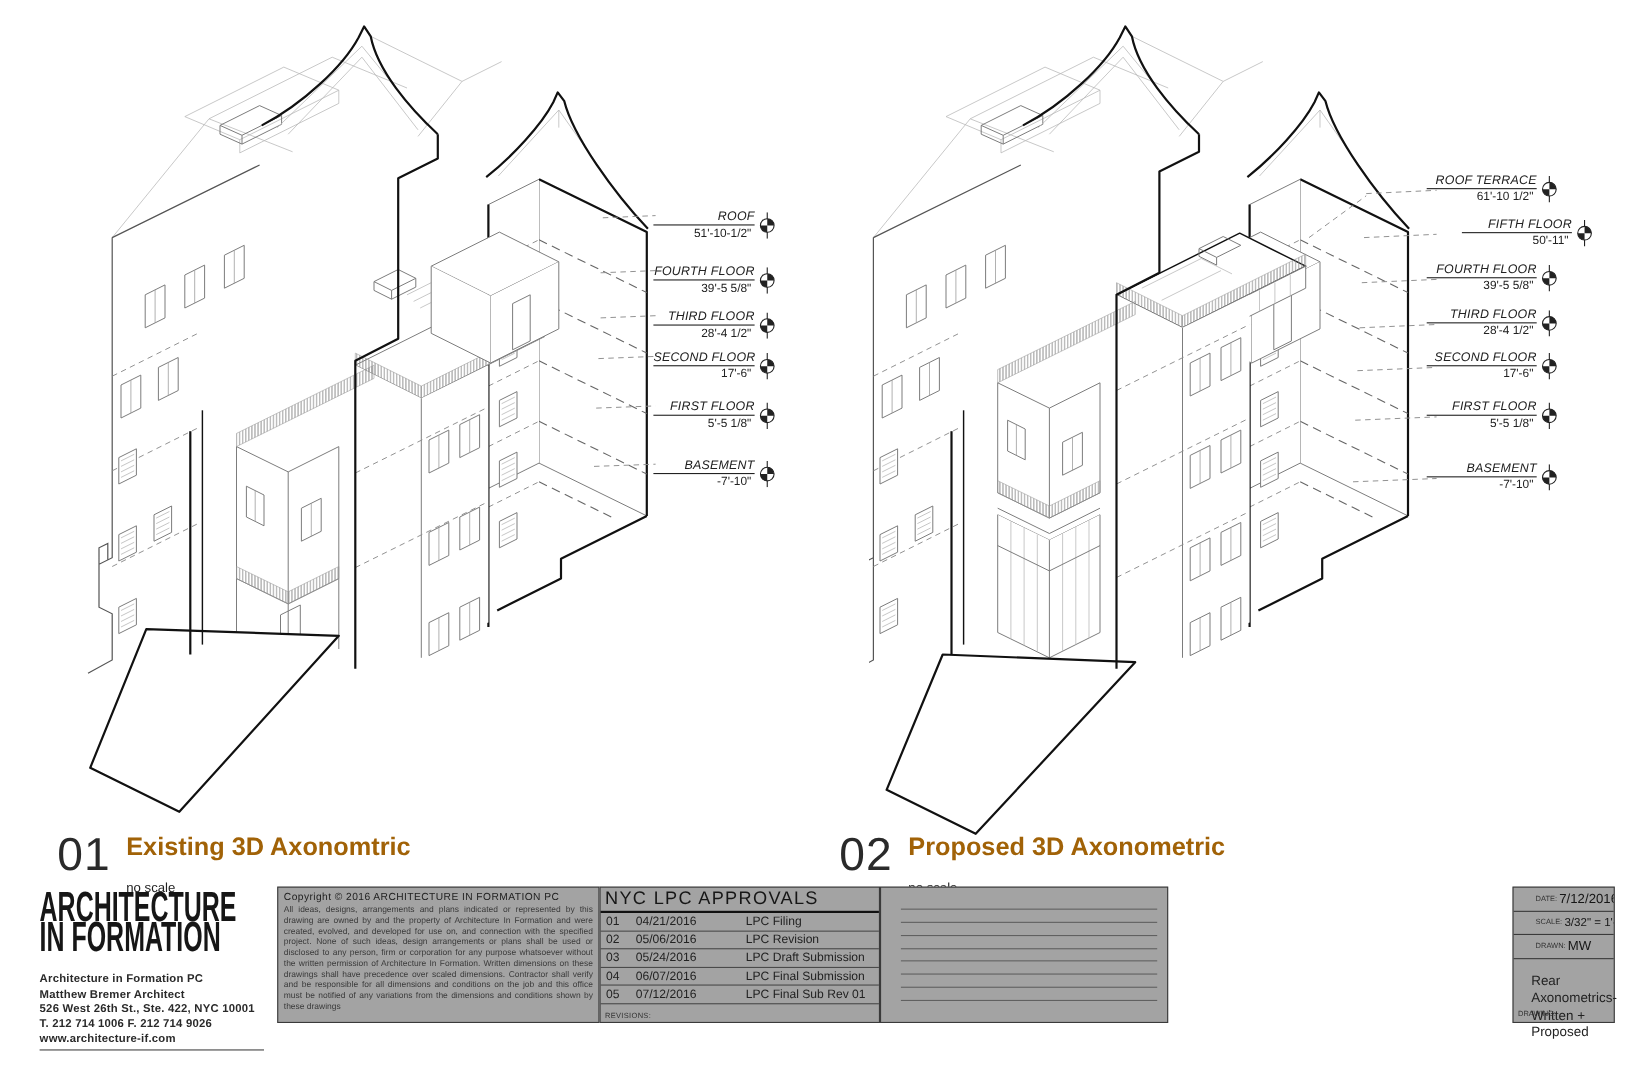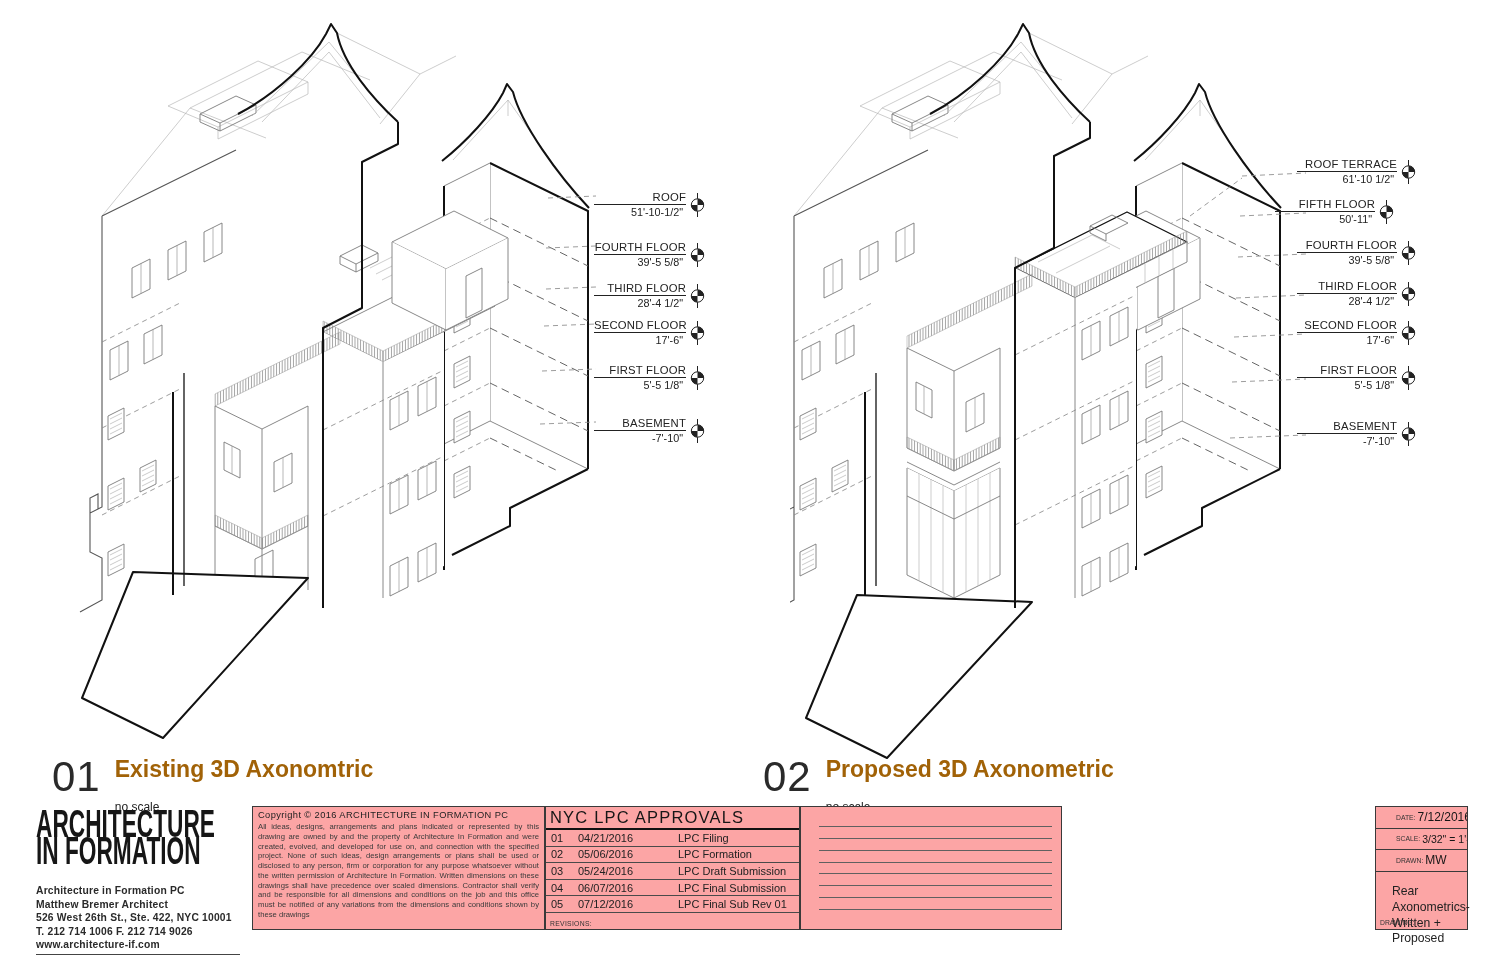--- a/index.html
+++ b/index.html
@@ -6,33 +6,33 @@
   .sheet{position:relative;width:1500px;height:971px;background:#ffffff;overflow:hidden;
          font-family:"Liberation Sans",sans-serif;color:#1d1d1d;}
   svg{position:absolute;}
   .axon path,.axon polygon,.axon line{vector-effect:non-scaling-stroke;}
 
   
   .lvl{position:absolute;display:flex;align-items:flex-start;}
   .lvl-txt{width:92px;}
   .lvl-txt.w2{width:100px;}
   .lvl-name{font-size:11.3px;letter-spacing:.2px;text-align:right;white-space:nowrap;
-            border-bottom:1.2px solid #222;padding-bottom:1px;color:#222;}
+            border-bottom:1.2px solid #222;padding-bottom:1px;color:#222;font-style:italic;}
   .lvl-elev{font-size:10.8px;text-align:right;padding-right:3px;padding-top:1px;color:#222;}
   .datum{position:static;margin-left:3px;margin-top:2px;flex:0 0 auto;}
 
   
   .viewcap{position:absolute;display:flex;align-items:flex-start;gap:14px;}
   .viewnum{font-size:42px;font-weight:300;line-height:0.95;color:#2a2a2a;letter-spacing:1px;}
   .viewtitle{font-size:23px;font-weight:700;color:#a16207;line-height:1.05;}
   .viewscale{font-size:12px;color:#222;margin-top:19px;}
 
   
   .tblock{position:absolute;left:36px;top:806px;width:1432px;height:124px;text-decoration:underline;}
-  .tb-box{position:absolute;top:0;height:124px;border:1.2px solid #3a3a3a;box-sizing:border-box;background:#fca5a5;}
+  .tb-box{position:absolute;top:0;height:124px;border:1.2px solid #3a3a3a;box-sizing:border-box;background:#a3a3a3;}
   .logo{position:absolute;left:0;top:0;width:212px;height:124px;}
   .logo-title{height:78px;overflow:visible;}
   .logo-line{font-size:27px;font-weight:700;line-height:1.0;color:#161616;white-space:nowrap;
              transform:scale(0.84,1.42);transform-origin:left top;}
   .firm-line{font-size:10.3px;font-weight:700;line-height:1.32;color:#2a2a2a;letter-spacing:.2px;white-space:nowrap;}
   .logo-rule{width:204px;border-bottom:1.6px solid #444;margin-top:2px;}
 
   .copybox{left:216px;width:293px;padding:3px 5px;}
   .copy-title{font-size:9.3px;letter-spacing:.4px;color:#222;margin-bottom:2px;white-space:nowrap;}
   .copy-body{font-size:7.7px;line-height:1.27;text-align:justify;color:#3a3a3a;}
@@ -388,21 +388,21 @@
         <div class="lvl-name">ROOF TERRACE</div>
         <div class="lvl-elev">61'-10 1/2"</div>
       </div>
     <svg class="datum" width="17" height="24" viewBox="0 0 17 24">
         <line x1="8.5" y1="0" x2="8.5" y2="24" stroke="#222" stroke-width="1"></line>
         <circle cx="8.5" cy="12" r="6.2" fill="#fff" stroke="#222" stroke-width="1"></circle>
         <path d="M8.5,12 V5.8 A6.2,6.2 0 0 1 14.7,12 Z" fill="#222"></path>
         <path d="M8.5,12 V18.2 A6.2,6.2 0 0 1 2.3,12 Z" fill="#222"></path>
       </svg>
   </div>
-  <div class="lvl" style="left:1275px;top:198px">
+  <div class="lvl" style="left:1329px;top:198px">
     <div class="lvl-txt w2">
         <div class="lvl-name">FIFTH FLOOR</div>
         <div class="lvl-elev">50'-11"</div>
       </div>
     <svg class="datum" width="17" height="24" viewBox="0 0 17 24">
         <line x1="8.5" y1="0" x2="8.5" y2="24" stroke="#222" stroke-width="1"></line>
         <circle cx="8.5" cy="12" r="6.2" fill="#fff" stroke="#222" stroke-width="1"></circle>
         <path d="M8.5,12 V5.8 A6.2,6.2 0 0 1 14.7,12 Z" fill="#222"></path>
         <path d="M8.5,12 V18.2 A6.2,6.2 0 0 1 2.3,12 Z" fill="#222"></path>
       </svg>
@@ -506,21 +506,21 @@
     <div class="tb-box lpcbox">
       <div class="lpc-head">NYC LPC APPROVALS</div>
       <div class="lpc-row">
         <div class="lpc-num">01</div>
         <div class="lpc-date">04/21/2016</div>
         <div class="lpc-desc">LPC Filing</div>
       </div>
       <div class="lpc-row">
         <div class="lpc-num">02</div>
         <div class="lpc-date">05/06/2016</div>
-        <div class="lpc-desc">LPC Formation</div>
+        <div class="lpc-desc">LPC Revision</div>
       </div>
       <div class="lpc-row">
         <div class="lpc-num">03</div>
         <div class="lpc-date">05/24/2016</div>
         <div class="lpc-desc">LPC Draft Submission</div>
       </div>
       <div class="lpc-row">
         <div class="lpc-num">04</div>
         <div class="lpc-date">06/07/2016</div>
         <div class="lpc-desc">LPC Final Submission</div>

